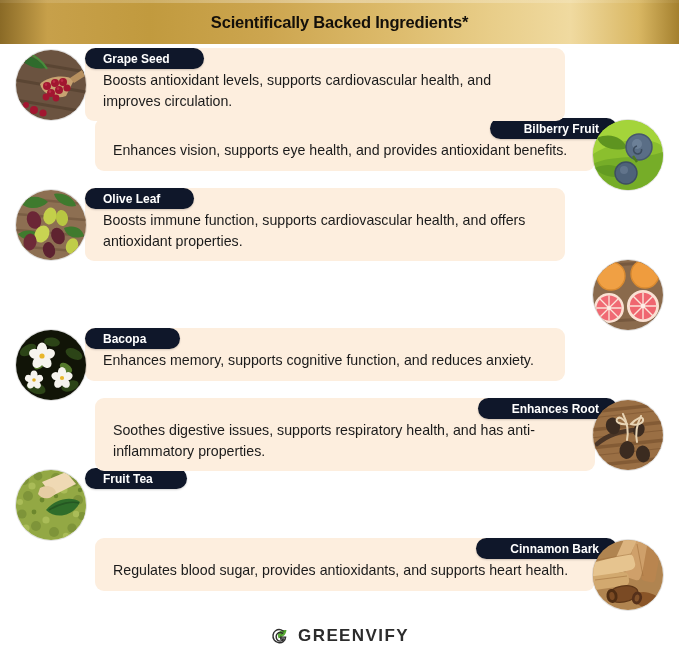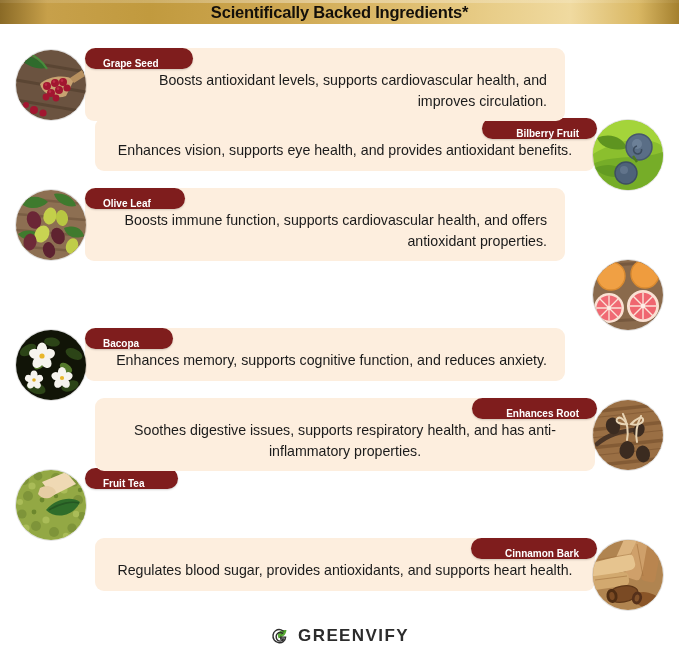--- a/index.html
+++ b/index.html
@@ -17,21 +17,21 @@
     width: 679px;
     height: 655px;
     background: #ffffff;
   }
 
   
   .banner {
     position: absolute;
     top: 0; left: 0;
     width: 679px;
-    height: 24px;
+    height: 44px;
     background: linear-gradient(to right,
         #8a6a26 0%,
         #c7a04a 7%,
         #c19a3e 22%,
         #cda650 40%,
         #dcba6a 57%,
         #e8cd88 72%,
         #f0daa0 84%,
         #d9b763 94%,
         #a4802e 100%);
@@ -73,58 +73,58 @@
   
   .panel {
     position: absolute;
     background: #fdeede;
     border-radius: 9px;
     padding: 22px 18px 10px 18px;
   }
   .row.left .panel {
     left: 85px;
     width: 480px;
-    text-align: right;
+    text-align: left;
   }
   .row.right .panel {
     left: 95px;
     width: 500px;
-    text-align: center;
+    text-align: left;
   }
 
   .desc {
     font-size: 14.2px;
     line-height: 1.45;
     color: #1b1b1b;
     font-weight: 400;
   }
 
   
   .pill {
     position: absolute;
     top: 0;
     height: 21px;
-    background: #7f1d1d;
+    background: #0f172a;
     border-radius: 11px;
     display: flex;
-    align-items: flex-end;
+    align-items: center;
     color: #ffffff;
-    font-size: 10px;
+    font-size: 12px;
     font-weight: bold;
     white-space: nowrap;
     z-index: 3;
     box-shadow: 0 1px 2px rgba(0,0,0,.18);
   }
   .row.left .pill {
     left: 85px;
     padding: 0 34px 0 18px;
     justify-content: flex-start;
   }
   .row.right .pill {
-    right: 82px;
+    right: 62px;
     padding: 0 18px 0 34px;
     justify-content: flex-end;
   }
 
   
   .thumb {
     position: absolute;
     top: 2px;
     width: 70px;
     height: 70px;

